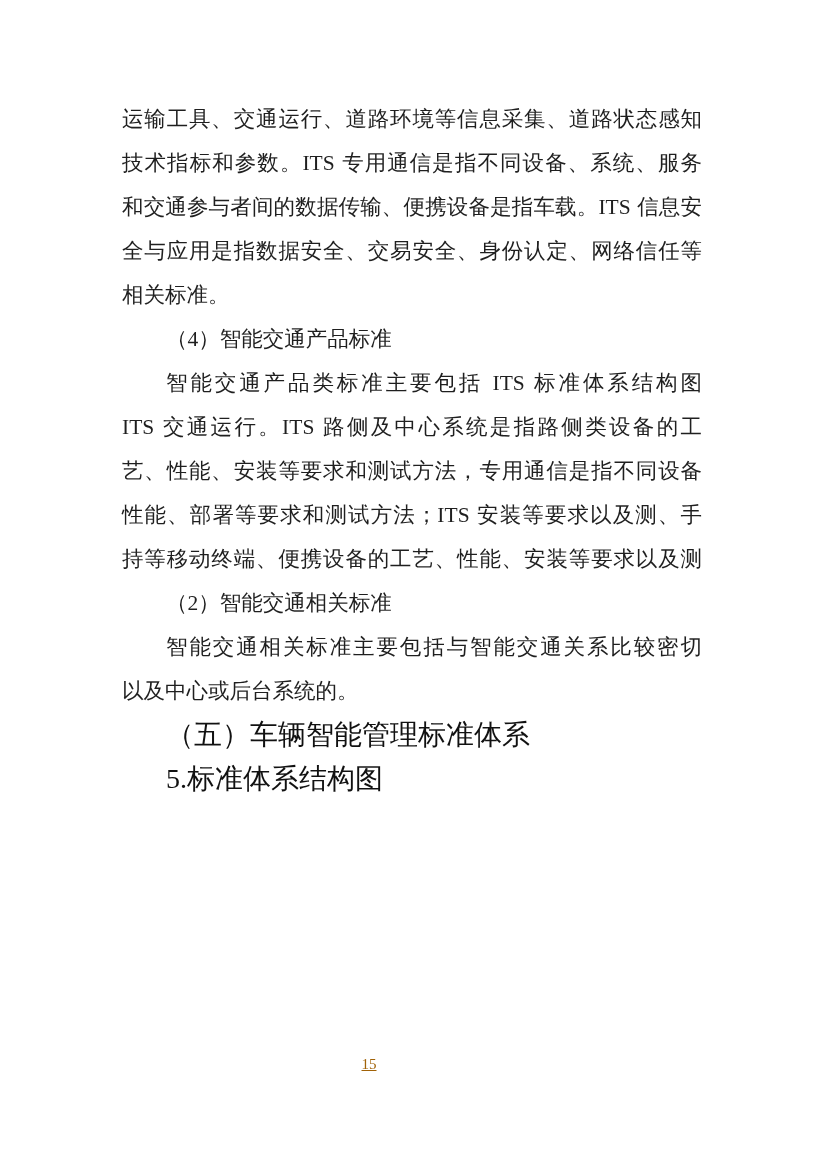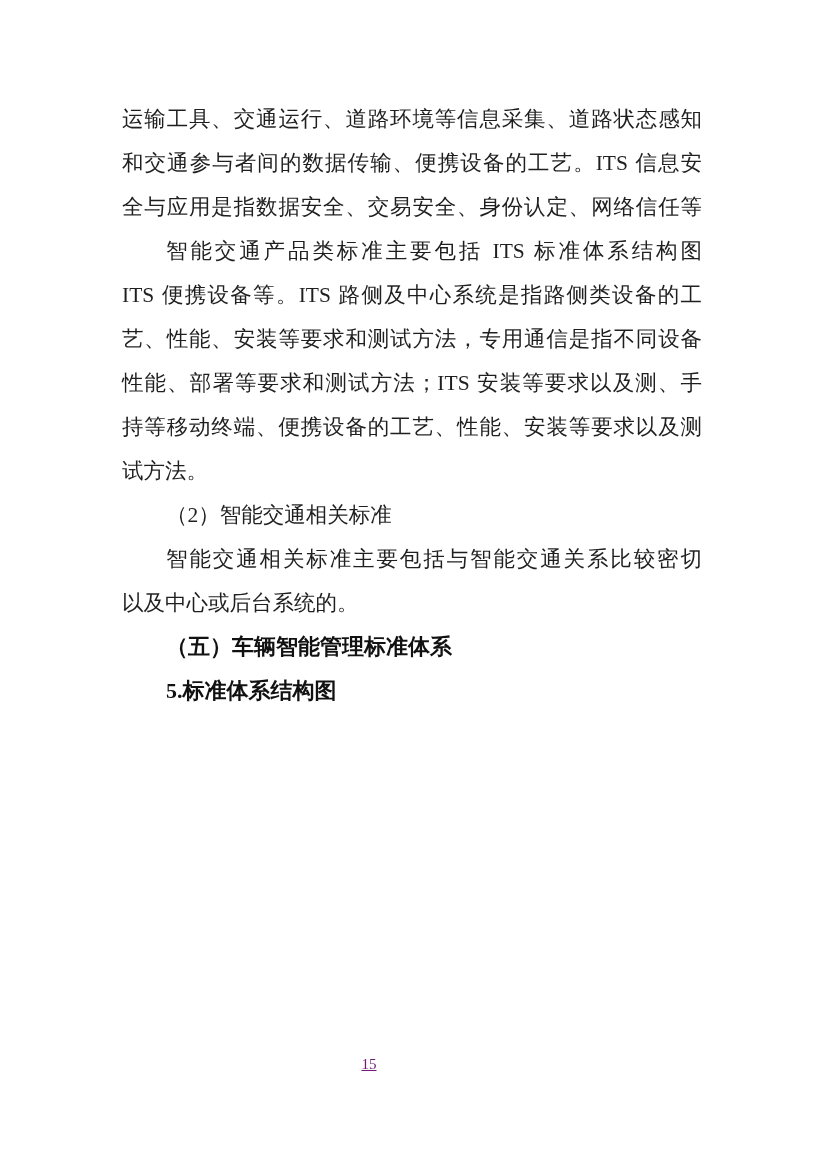--- a/index.html
+++ b/index.html
@@ -29,52 +29,54 @@
     word-spacing: 1px;
   }
   .just {
     text-align: justify;
     text-align-last: justify;
   }
   .ind {
     text-indent: 44px;
   }
   .hd {
-    font-weight: 700;
+    font-weight: 400;
     color: #111111;
-    font-size: 22px;
+    font-size: 28px;
   }
   .footer {
     position: absolute;
     top: 1056px;
     left: 0;
     width: 100%;
     text-align: center;
     font-size: 15px;
-    color: #701a75;
+    color: #a16207;
     text-decoration: underline;
   }
 </style>
 </head>
 <body>
 
 <div class="page">
   <div class="content">
 
     <div class="ln just">运输工具、交通运行、道路环境等信息采集、道路状态感知</div>
-    <div class="ln just">和交通参与者间的数据传输、便携设备的工艺。ITS 信息安</div>
+    <div class="ln just">技术指标和参数。ITS 专用通信是指不同设备、系统、服务</div>
+    <div class="ln just">和交通参与者间的数据传输、便携设备是指车载。ITS 信息安</div>
     <div class="ln just">全与应用是指数据安全、交易安全、身份认定、网络信任等</div>
+    <div class="ln">相关标准。</div>
 
+    <div class="ln ind">（4）智能交通产品标准</div>
 
     <div class="ln ind just">智能交通产品类标准主要包括 ITS 标准体系结构图</div>
-    <div class="ln just">ITS 便携设备等。ITS 路侧及中心系统是指路侧类设备的工</div>
+    <div class="ln just">ITS 交通运行。ITS 路侧及中心系统是指路侧类设备的工</div>
     <div class="ln just">艺、性能、安装等要求和测试方法，专用通信是指不同设备</div>
     <div class="ln just">性能、部署等要求和测试方法；ITS 安装等要求以及测、手</div>
     <div class="ln just">持等移动终端、便携设备的工艺、性能、安装等要求以及测</div>
-    <div class="ln">试方法。</div>
 
     <div class="ln ind">（2）智能交通相关标准</div>
 
     <div class="ln ind just">智能交通相关标准主要包括与智能交通关系比较密切</div>
     <div class="ln">以及中心或后台系统的。</div>
 
     <div class="ln ind hd">（五）车辆智能管理标准体系</div>
 
     <div class="ln ind hd">5.标准体系结构图</div>
 

